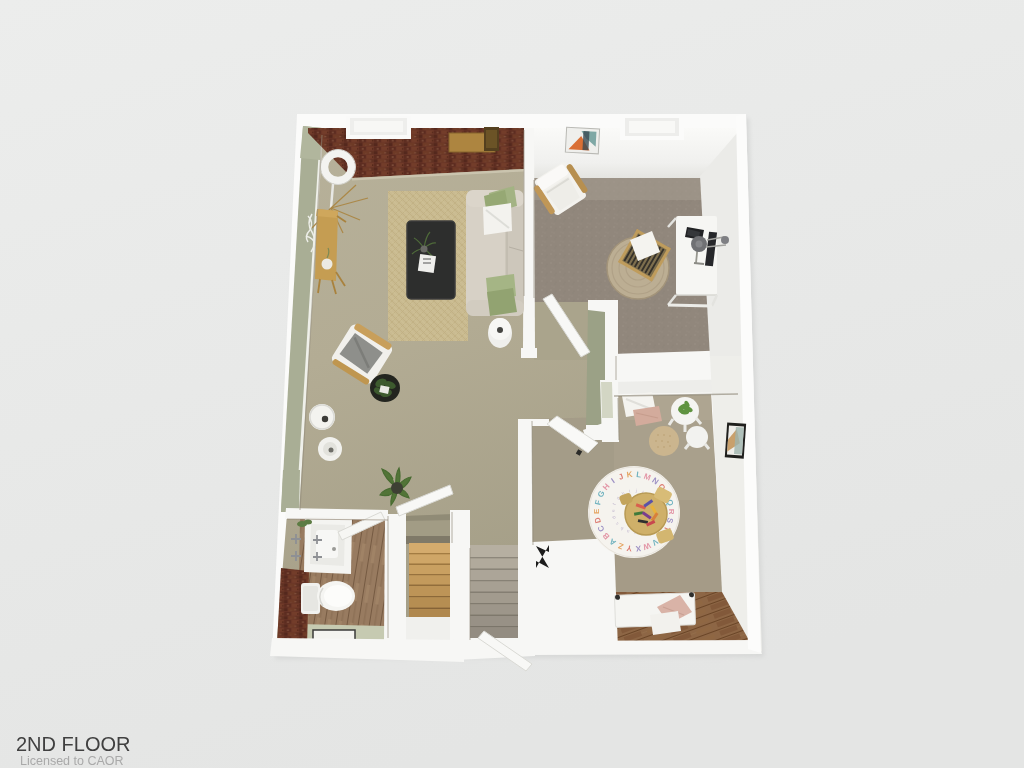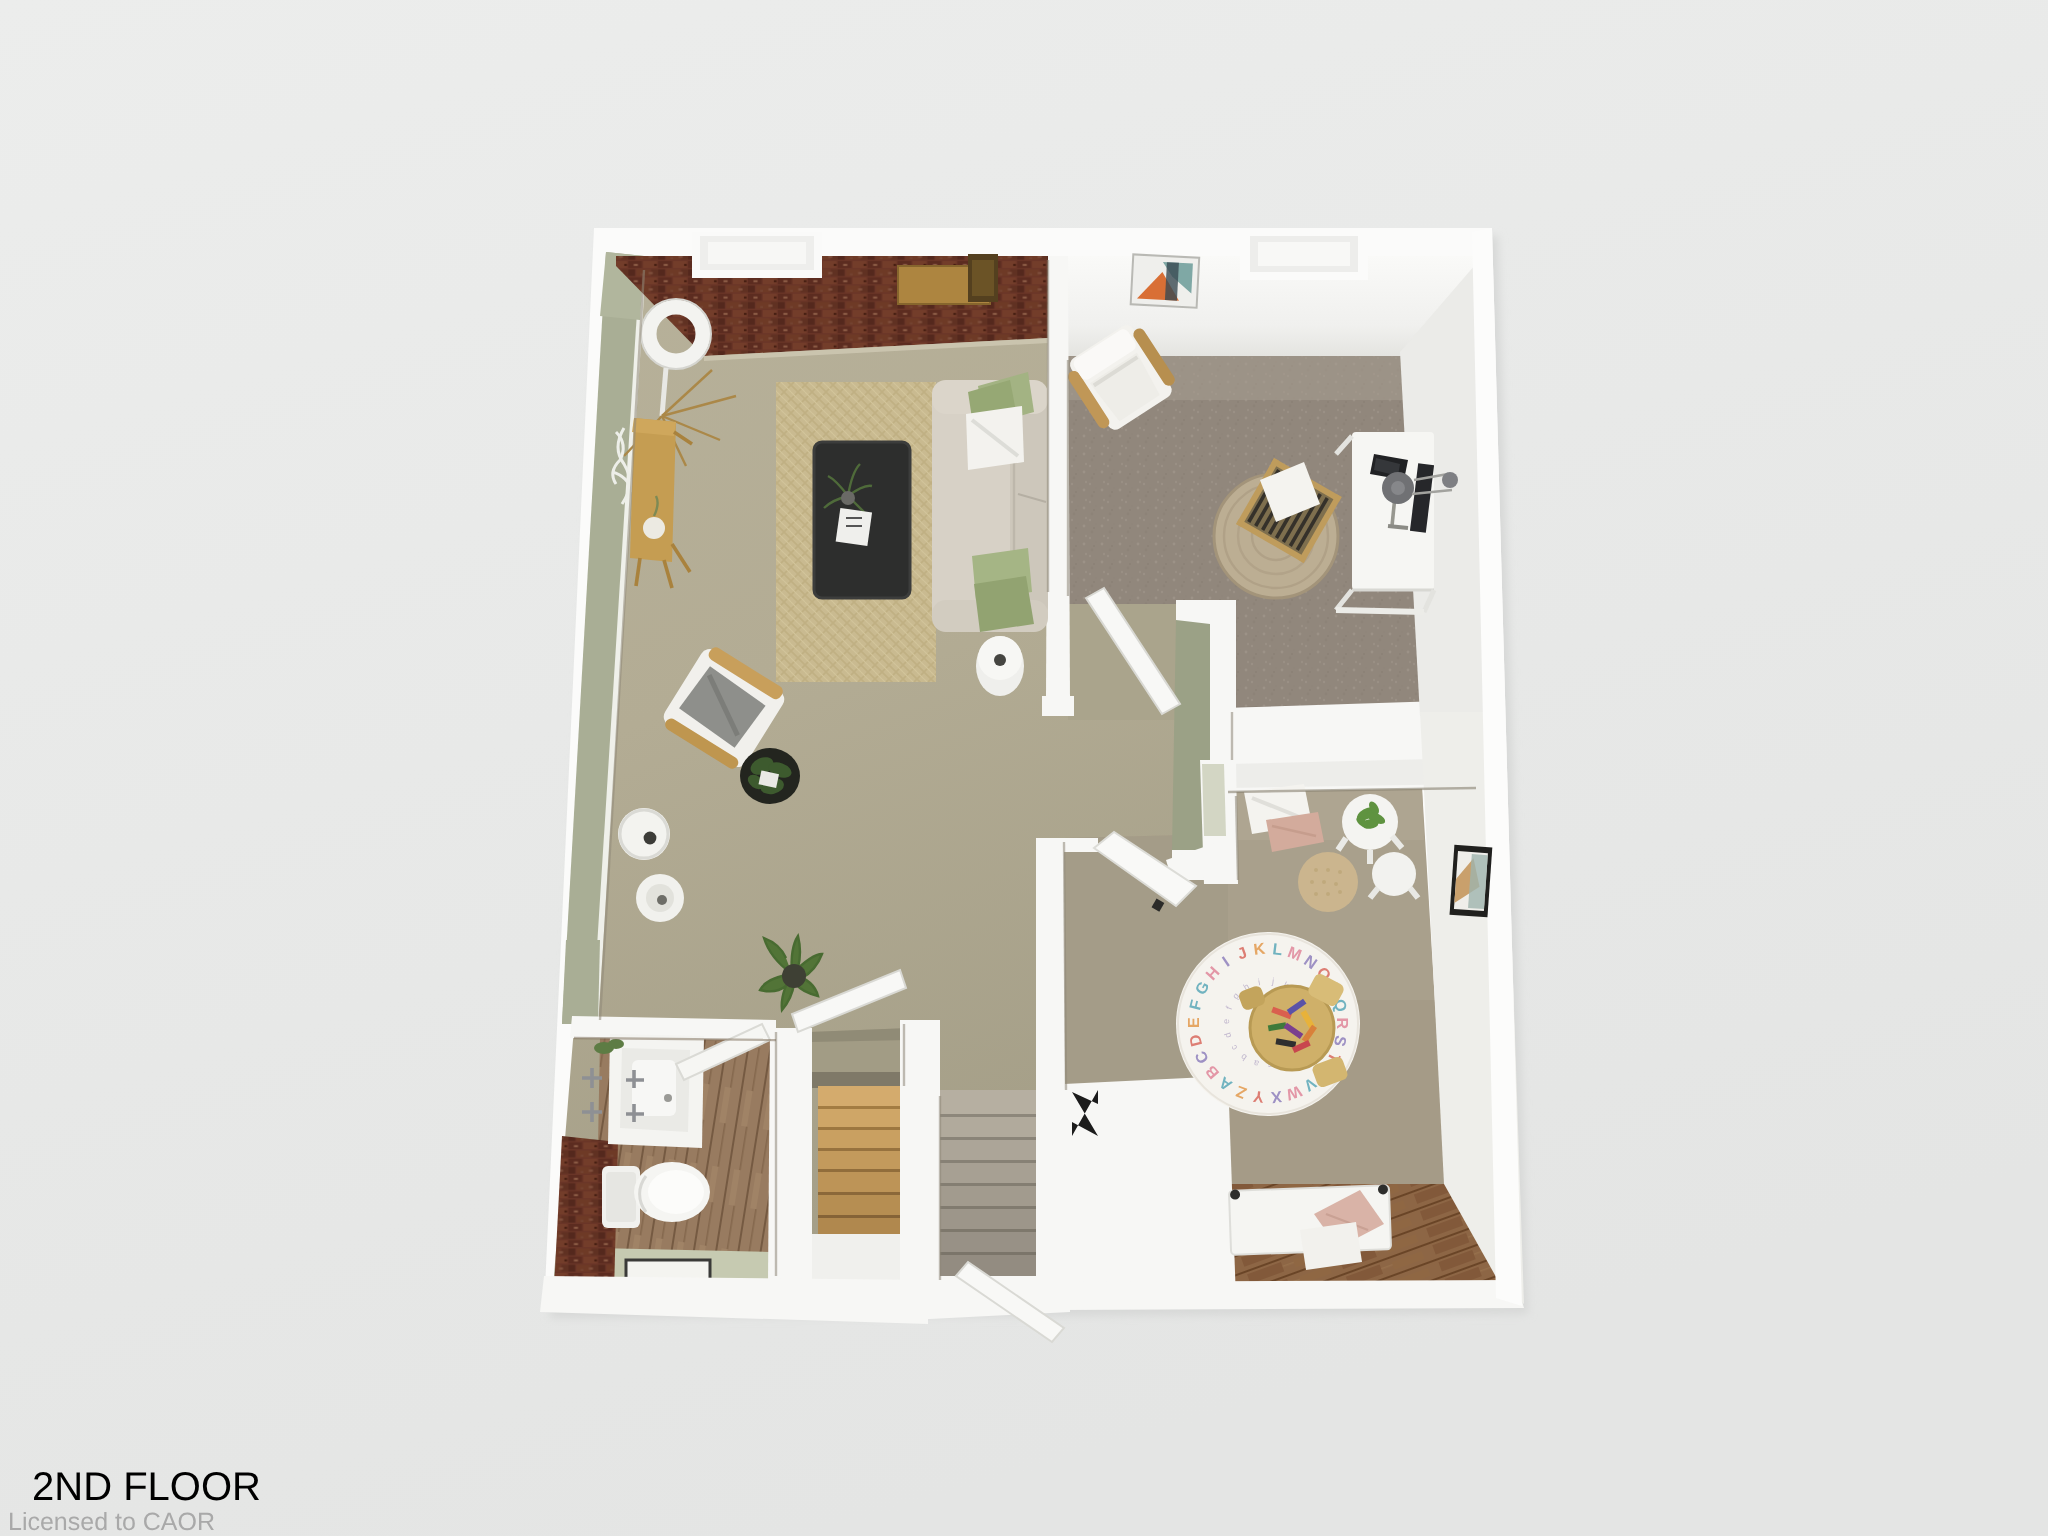--- a/index.html
+++ b/index.html
@@ -1,17 +1,17 @@
 <!DOCTYPE html>
 <html><head>
 <meta charset="utf-8">
 <style>
 html,body{margin:0;padding:0;width:1024px;height:768px;overflow:hidden;background:#e8e9e8;font-family:"Liberation Sans", sans-serif;}
-.lbl{position:absolute;left:16px;top:733px;font-size:20px;color:#000000;}
-.lic{position:absolute;left:4px;top:754px;font-size:12.5px;color:#a9a9a9;}
+.lbl{position:absolute;left:16px;top:733px;font-size:20px;color:#404040;}
+.lic{position:absolute;left:20px;top:754px;font-size:12.5px;color:#a9a9a9;}
 </style>
 </head>
 <body>
 <svg width="1024" height="768" viewBox="0 0 1024 768" xmlns="http://www.w3.org/2000/svg">
 <defs>
 <linearGradient id="bgg" x1="0" y1="0" x2="0.4" y2="1">
 <stop offset="0" stop-color="#ecedec"></stop>
 <stop offset="0.5" stop-color="#e8e9e8"></stop>
 <stop offset="1" stop-color="#e4e5e4"></stop>
 </linearGradient>

